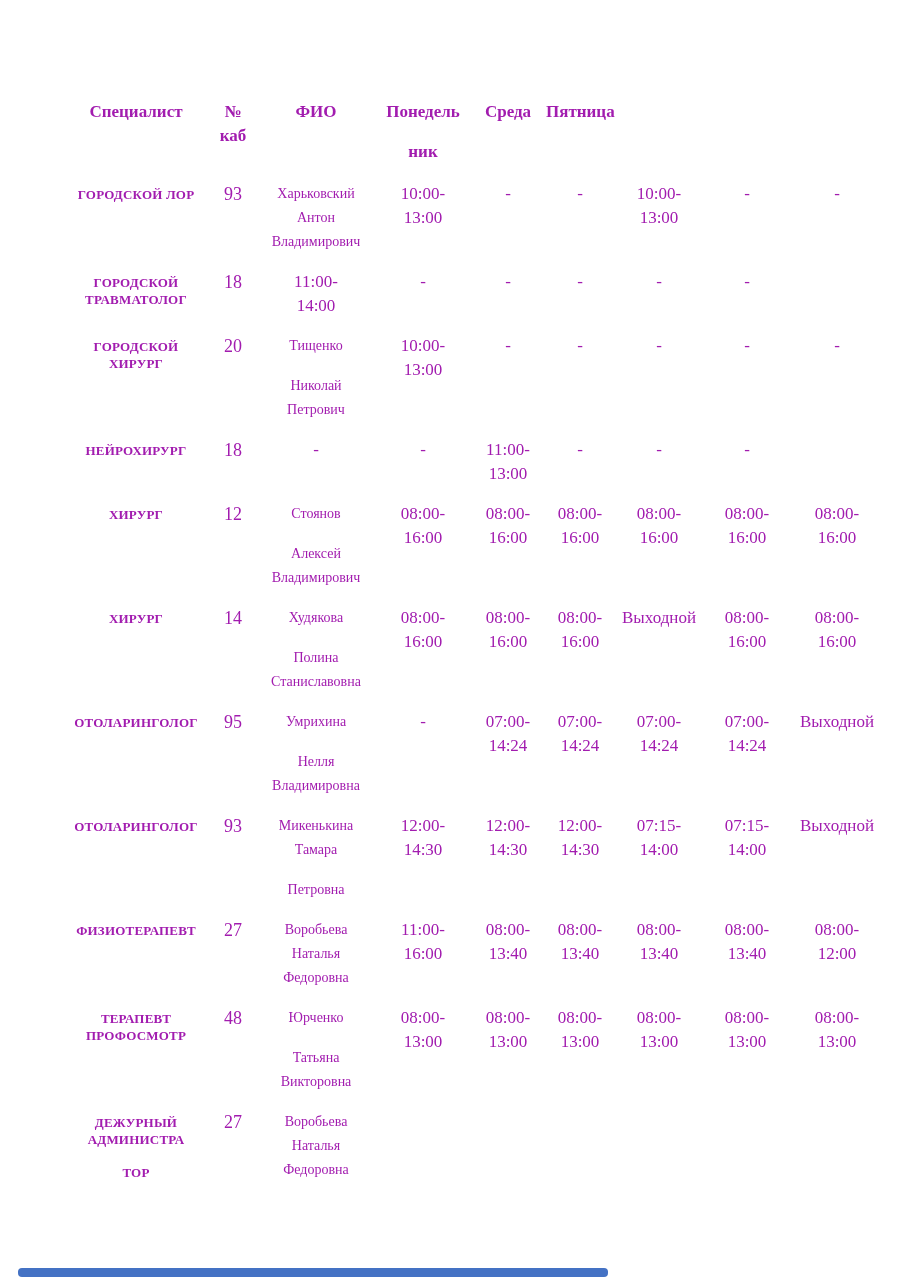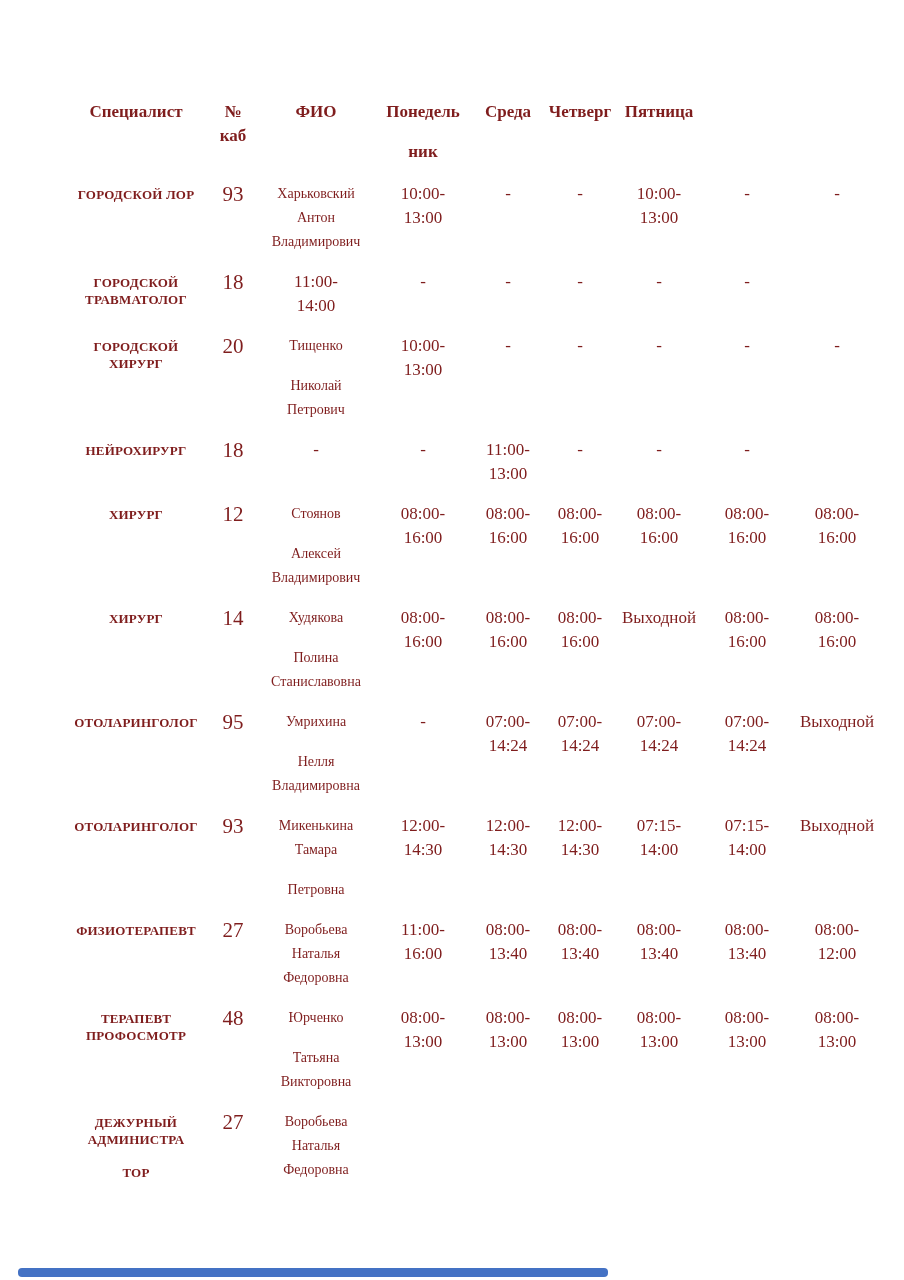--- a/index.html
+++ b/index.html
@@ -1,42 +1,42 @@
 <!DOCTYPE html>
 <html><head>
 <meta charset="utf-8">
 <style>
   html,body{margin:0;padding:0;background:#ffffff;}
   .page{
     position:relative;
     width:904px;height:1280px;
     background:#ffffff;
     font-family:"Liberation Serif","DejaVu Serif",serif;
-    color:#7f1d1d;
+    color:#a21caf;
     overflow:hidden;
   }
   .tablewrap{
     position:absolute;top:100px;left:62px;width:822px;
   }
   .grid-row{
     display:grid;
     grid-template-columns:148px 46px 120px 94px 76px 68px 90px 86px 94px;
     margin-bottom:16px;
   }
   .hdr-cell{
     font-weight:bold;font-size:17px;line-height:24px;
     text-align:center;white-space:nowrap;
   }
   .header-row{margin-bottom:18px;}
   .cell{text-align:center;vertical-align:top;}
   .spec-cell{
     font-weight:bold;font-size:13px;line-height:17px;
     padding-top:4px;letter-spacing:0.2px;
   }
-  .room-cell{font-size:21px;line-height:24px;}
+  .room-cell{font-size:18px;line-height:24px;}
   .fio-cell{font-size:14px;line-height:24px;}
   .day-cell{font-size:17px;line-height:24px;}
   .gap{height:16px;}
   .line{white-space:nowrap;}
   .scrollbar-thumb{
     position:absolute;
     left:18px;bottom:3px;
     width:590px;height:9px;
     border-radius:4px;
   }
@@ -59,23 +59,20 @@
         </div>
         <div class="hdr-cell cell">
           <div class="line">Понедель</div>
           <div class="gap"></div>
           <div class="line">ник</div>
         </div>
         <div class="hdr-cell cell">
           <div class="line">Среда</div>
         </div>
         <div class="hdr-cell cell">
-          <div class="line">Четверг</div>
-        </div>
-        <div class="hdr-cell cell">
           <div class="line">Пятница</div>
         </div>
       </div>
     <div id="rows-container">
         <div class="grid-row">
           <div class="cell spec-cell">
             <div class="line">ГОРОДСКОЙ ЛОР</div>
           </div>
           <div class="cell room-cell">93</div>
           <div class="cell fio-cell">

